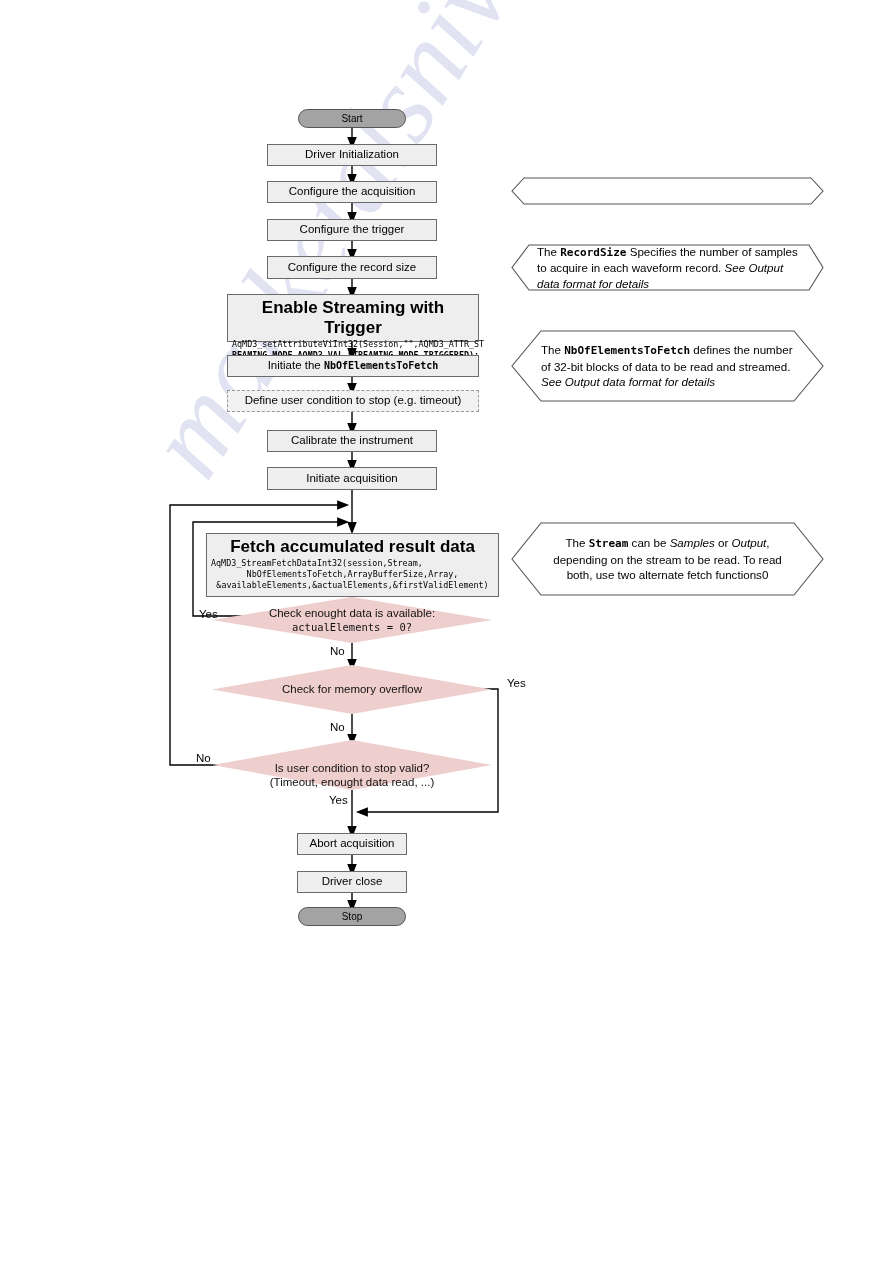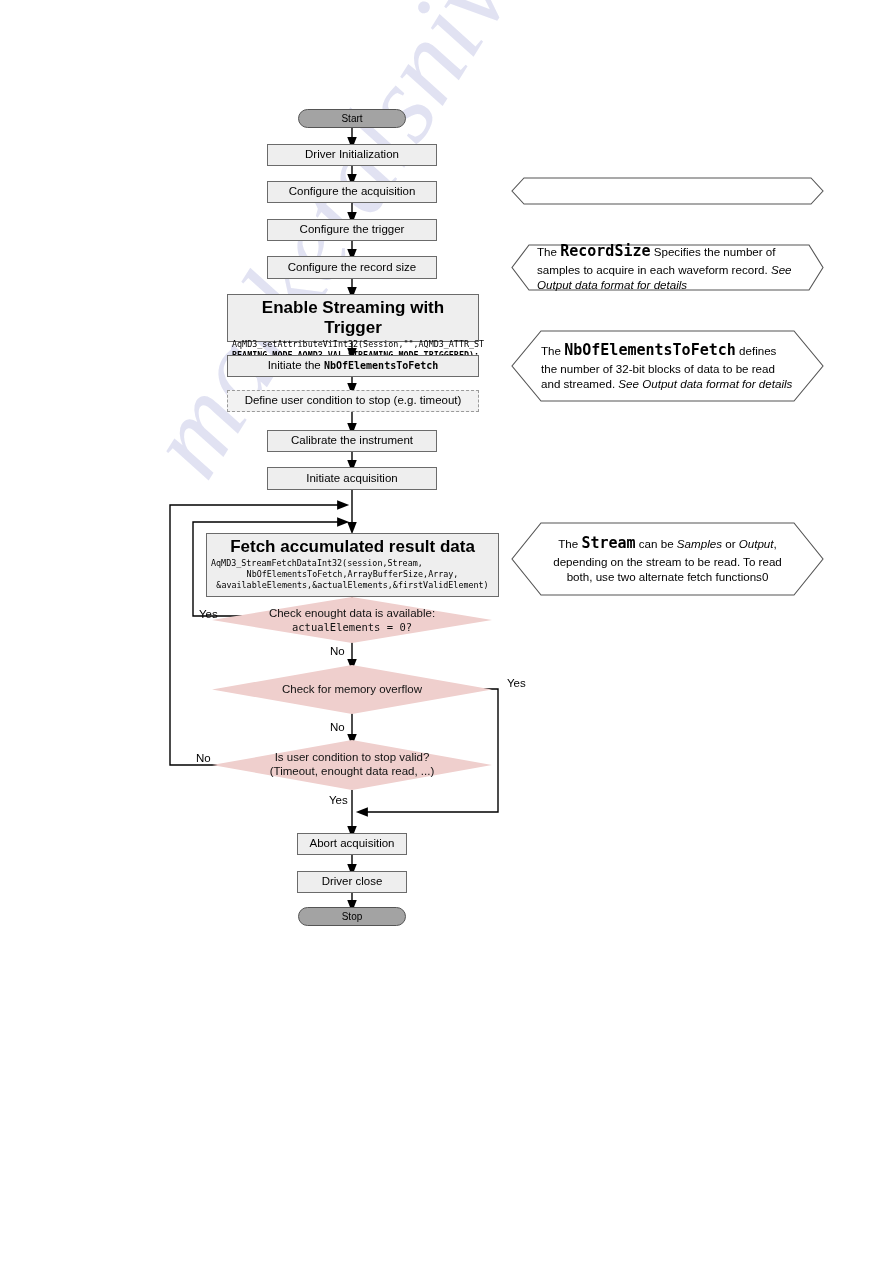--- a/index.html
+++ b/index.html
@@ -147,21 +147,21 @@
     position: relative;
     z-index: 3;
     font-size: 11.6px;
     line-height: 1.32;
     color: #000;
     padding: 0 34px;
   }
   .ctxt .bold-mono {
     font-family: "DejaVu Sans Mono", monospace;
     font-weight: bold;
-    font-size: 15px;
+    font-size: 11px;
   }
   .ctxt i { font-style: italic; }
   .elabel {
     position: absolute;
     font-size: 11.5px;
     color: #000;
     white-space: nowrap;
   }
 </style>
 </head>
@@ -278,21 +278,21 @@
     </div>
   </div>
 
   <div class="diamond" style="left:212px; top:665px; width:280px; height:49px;">
     <div class="dshape"></div>
     <div class="dtxt">
       <div>Check for memory overflow</div>
     </div>
   </div>
 
-  <div class="diamond" style="left:212px; top:740px; width:280px; height:50px;">
+  <div class="diamond" style="left:212px; top:740px; width:280px; height:50px;align-items:flex-end;">
     <div class="dshape"></div>
     <div class="dtxt">
       <div>Is user condition to stop valid?</div>
       <div>(Timeout, enought data read, ...)</div>
     </div>
   </div>
 
   <div class="node proc" style="left:297px; top:833px; width:110px; height:22px;">
     <span>Abort acquisition</span>
   </div>

